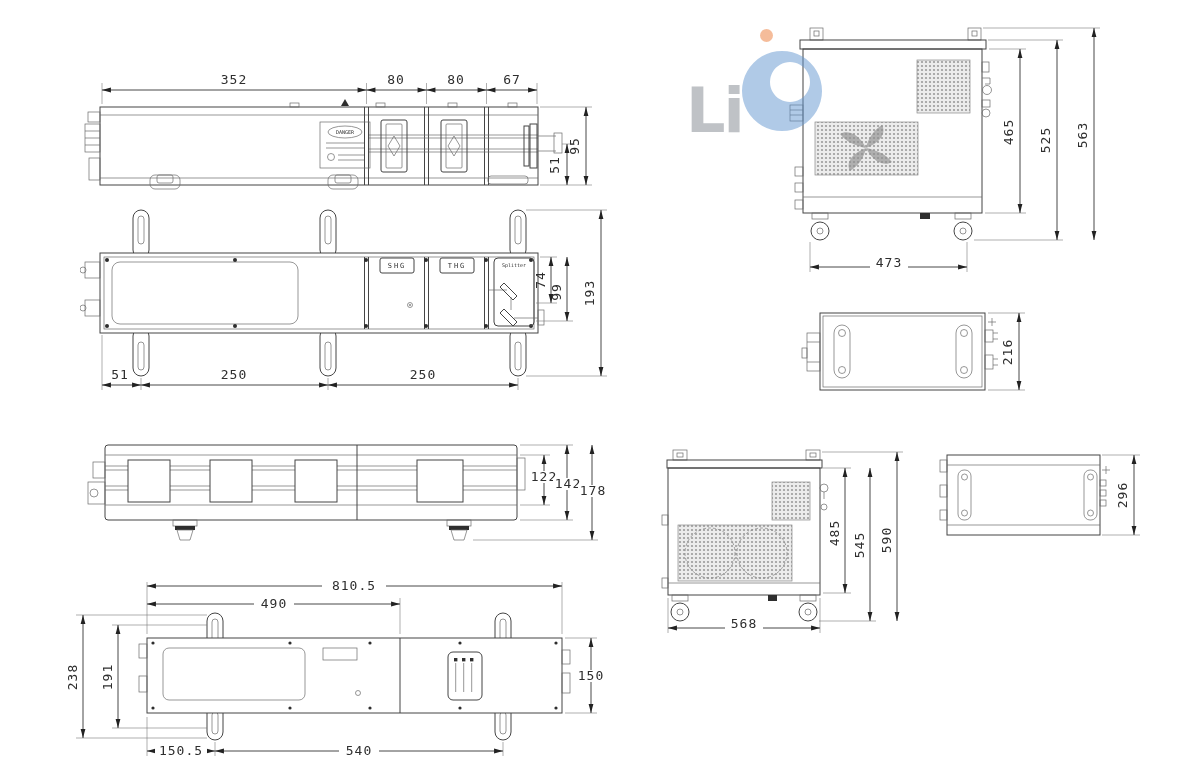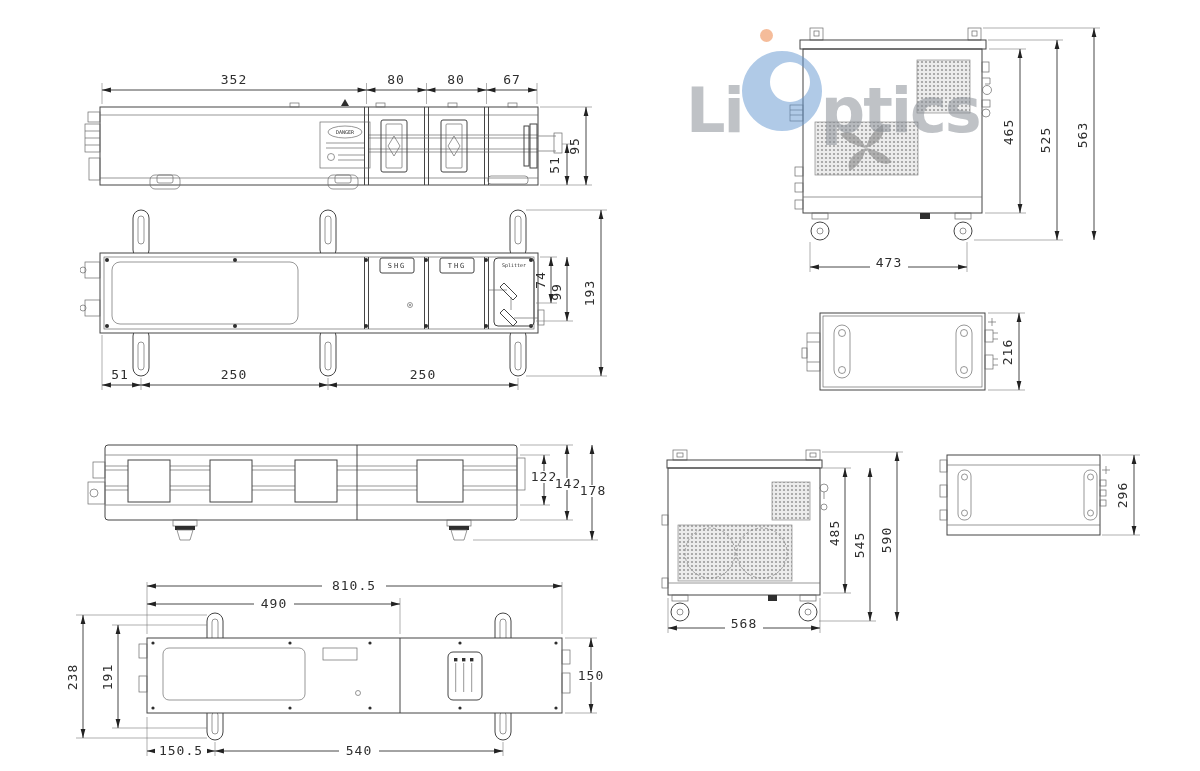--- a/index.html
+++ b/index.html
@@ -548,16 +548,15 @@
 
 <div class="logo">
   <span>L</span>
   <span class="iwrap">
     <span>i</span>
     <span class="idot"></span>
   </span>
   <svg width="82" height="82" viewBox="0 0 82 82">
     <path d="M41,1 a40,40 0 1,0 0.01,0 Z M49,12 a20,20 0 1,0 0.01,0 Z" fill="rgba(98,150,208,0.5)" fill-rule="evenodd"></path>
   </svg>
-  <span>ptics</span>
 </div>
 
 </div>
 
 </body></html>

